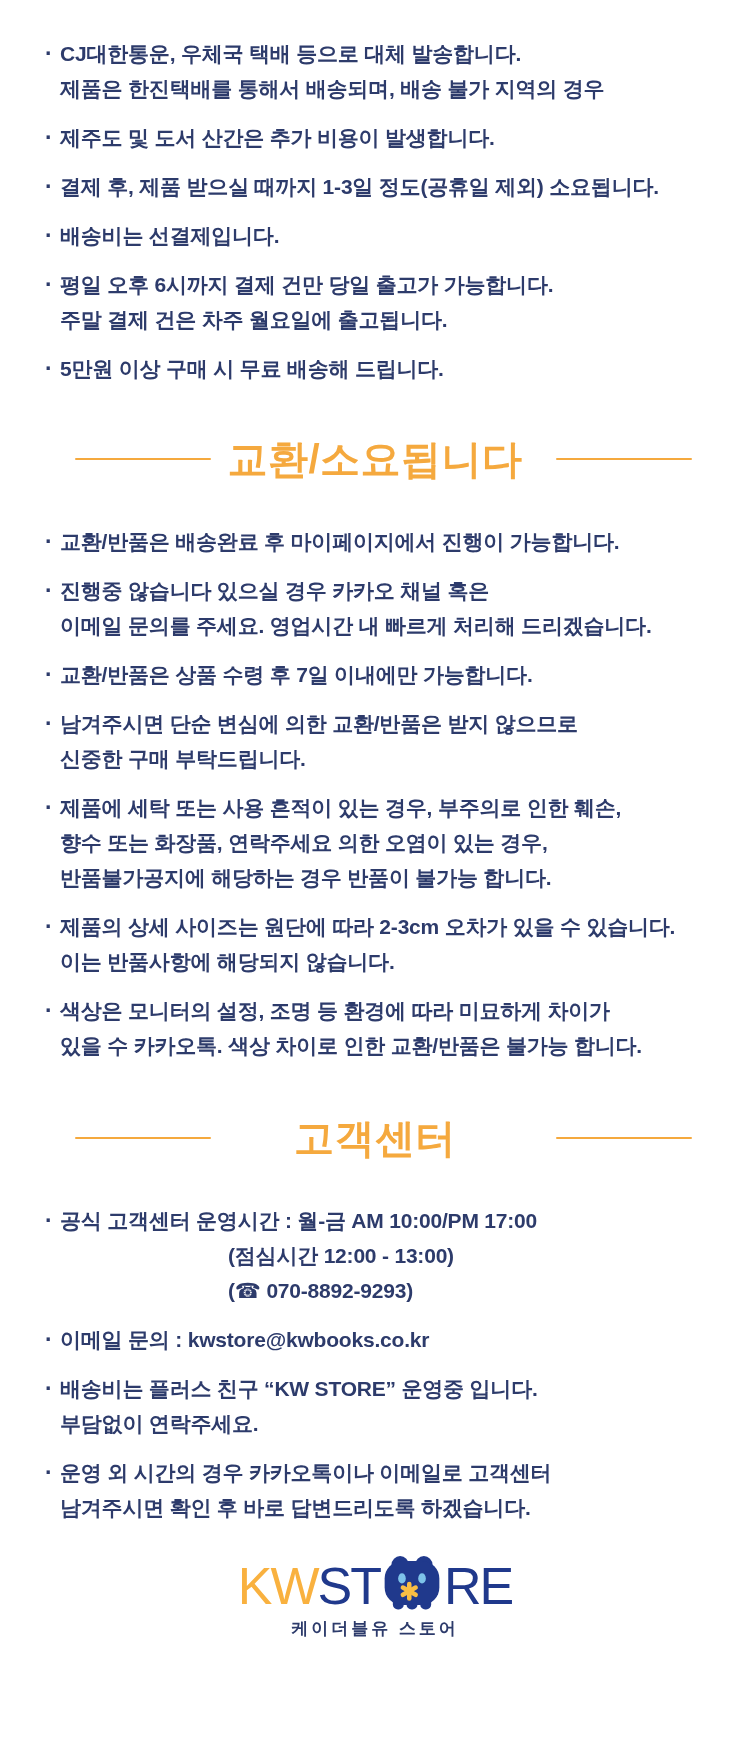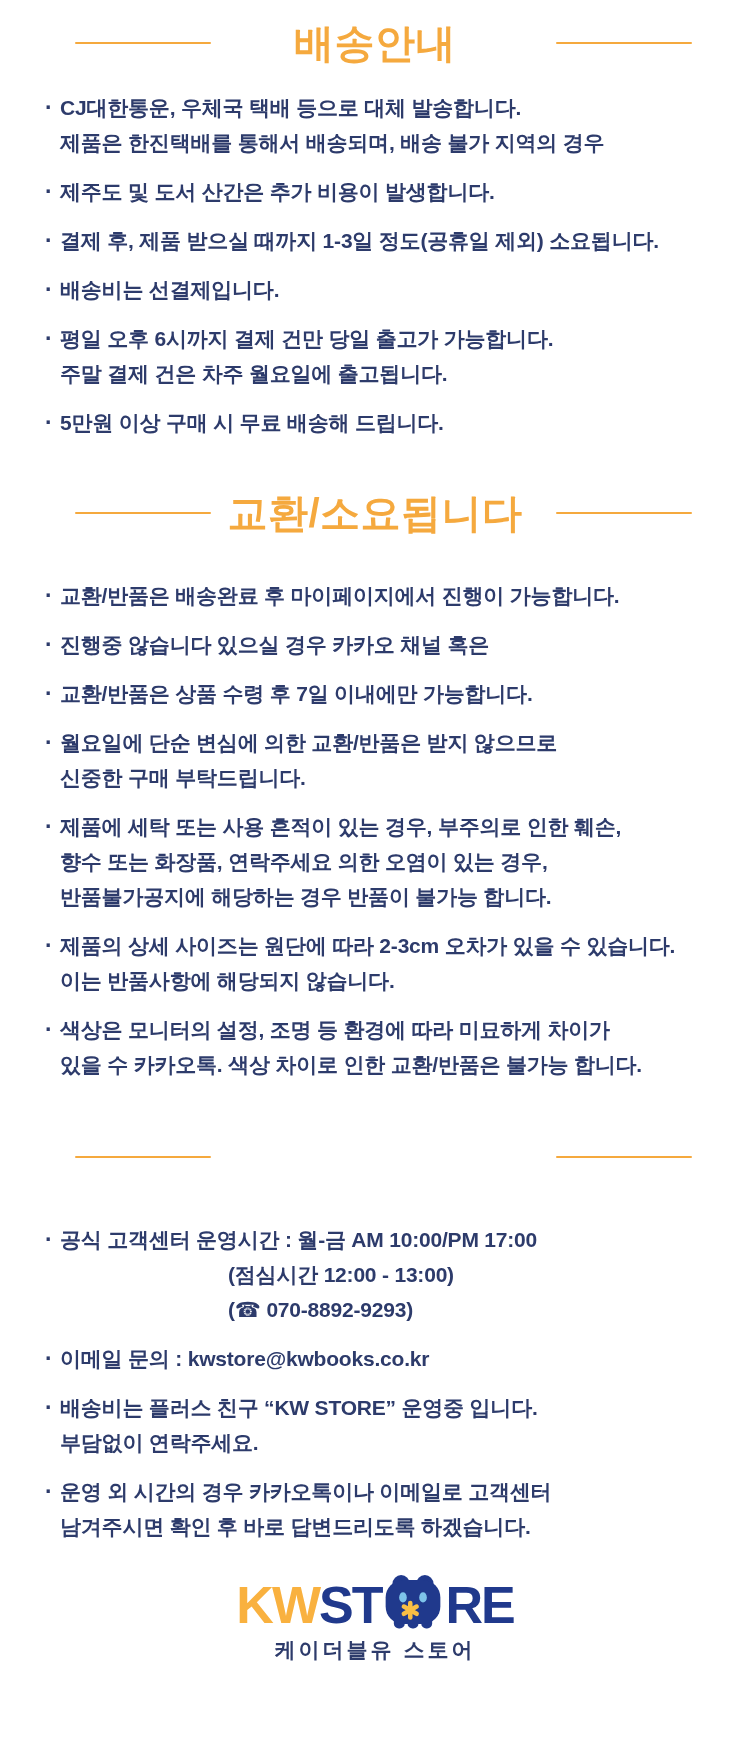--- a/index.html
+++ b/index.html
@@ -35,38 +35,33 @@
 
   .s0 .items{margin-top:20px;}
   .s1{margin-top:46px;}
   .s1 .items{margin-top:38px;}
   .s2{margin-top:48px;}
   .s2 .items{margin-top:38px;}
 
   
   .logo{margin-top:30px;text-align:center;}
   .logo-row{display:flex;align-items:center;justify-content:center;}
-  .logo-text{font-size:52px;font-weight:700;letter-spacing:-2px;line-height:60px;}
+  .logo-text{font-size:52px;font-weight:400;letter-spacing:-2px;line-height:60px;}
   .lp-orange{color:var(--logo-orange);}
   .lp-blue{color:var(--logo-blue);}
   .bear{margin:0 1px;display:block;position:relative;top:-3px;}
-  .logo-sub{margin-top:0px;font-size:21px;font-weight:700;color:var(--navy);letter-spacing:3px;}
+  .logo-sub{margin-top:0px;font-size:17px;font-weight:700;color:var(--navy);letter-spacing:3px;}
 </style>
 </head>
 <body>
 
 <div class="page">
 
   <div>
       <section class="section s0">
-        <div class="sec-header">
-          <span class="hline left"></span>
-          <h2 class="sec-title">배송안내</h2>
-          <span class="hline right"></span>
-        </div>
         <ul class="items">
           <li class="item">
             <div class="line">CJ대한통운, 우체국 택배 등으로 대체 발송합니다.</div>
             <div class="line">제품은 한진택배를 통해서 배송되며, 배송 불가 지역의 경우</div>
           </li>
           <li class="item">
             <div class="line">제주도 및 도서 산간은 추가 비용이 발생합니다.</div>
           </li>
           <li class="item">
             <div class="line">결제 후, 제품 받으실 때까지 1-3일 정도(공휴일 제외) 소요됩니다.</div>
@@ -88,46 +83,48 @@
           <span class="hline left"></span>
           <h2 class="sec-title">교환/소요됩니다</h2>
           <span class="hline right"></span>
         </div>
         <ul class="items">
           <li class="item">
             <div class="line">교환/반품은 배송완료 후 마이페이지에서 진행이 가능합니다.</div>
           </li>
           <li class="item">
             <div class="line">진행중 않습니다 있으실 경우 카카오 채널 혹은</div>
+            <div class="line">이메일 문의를 주세요. 영업시간 내 빠르게 처리해 드리겠습니다.</div>
           </li>
           <li class="item">
             <div class="line">교환/반품은 상품 수령 후 7일 이내에만 가능합니다.</div>
           </li>
           <li class="item">
-            <div class="line">월요일에 단순 변심에 의한 교환/반품은 받지 않으므로</div>
+            <div class="line">남겨주시면 단순 변심에 의한 교환/반품은 받지 않으므로</div>
             <div class="line">신중한 구매 부탁드립니다.</div>
           </li>
           <li class="item">
             <div class="line">제품에 세탁 또는 사용 흔적이 있는 경우, 부주의로 인한 훼손,</div>
             <div class="line">향수 또는 화장품, 연락주세요 의한 오염이 있는 경우,</div>
             <div class="line">반품불가공지에 해당하는 경우 반품이 불가능 합니다.</div>
           </li>
           <li class="item">
             <div class="line">제품의 상세 사이즈는 원단에 따라 2-3cm 오차가 있을 수 있습니다.</div>
             <div class="line">이는 반품사항에 해당되지 않습니다.</div>
           </li>
           <li class="item">
             <div class="line">색상은 모니터의 설정, 조명 등 환경에 따라 미묘하게 차이가</div>
             <div class="line">있을 수 카카오톡. 색상 차이로 인한 교환/반품은 불가능 합니다.</div>
           </li>
         </ul>
       </section>
       <section class="section s2">
         <div class="sec-header">
           <span class="hline left"></span>
+          <h2 class="sec-title">고객센터</h2>
           <span class="hline right"></span>
         </div>
         <ul class="items">
           <li class="item">
             <div class="line">공식 고객센터 운영시간 : 월-금 AM 10:00/PM 17:00</div>
             <div class="line ind">(점심시간 12:00 - 13:00)</div>
             <div class="line ind">(☎ 070-8892-9293)</div>
           </li>
           <li class="item">
             <div class="line">이메일 문의 : kwstore@kwbooks.co.kr</div>

